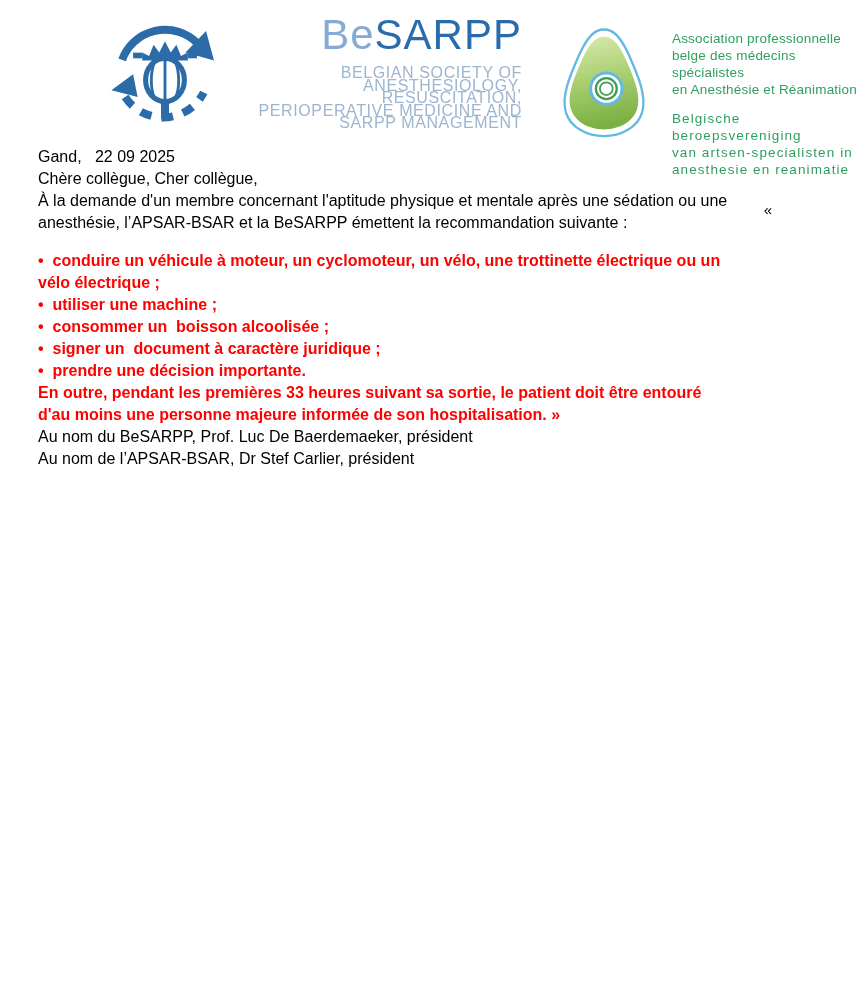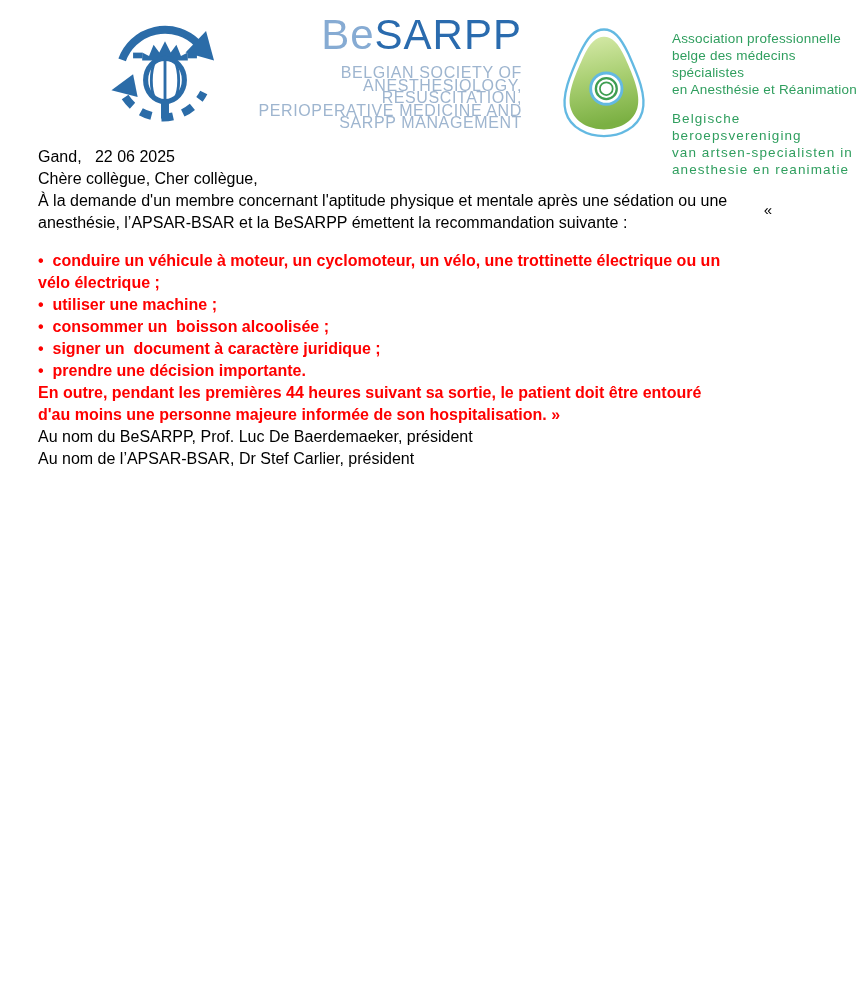--- a/index.html
+++ b/index.html
@@ -112,40 +112,40 @@
           <div>anesthesie en reanimatie</div>
         </div>
       </div>
     </div>
   </header>
 
   <div class="stray-quote">«</div>
 
   <div class="letter">
 
-    <p class="dateline">Gand,   22 06 2025</p>
+    <p class="dateline">Gand,   22 09 2025</p>
 
     <p class="salutation">Chère collègue, Cher collègue,</p>
 
     <p class="intro">À la demande d'un membre concernant l'aptitude physique et mentale après une sédation ou une
 anesthésie, l’APSAR-BSAR et la BeSARPP émettent la recommandation suivante :</p>
 
 
     <p class="bullet first red"><span>•  </span><span>conduire un véhicule à moteur, un cyclomoteur, un vélo, une trottinette électrique ou un
 vélo électrique ;</span></p>
 
     <p class="bullet red"><span>•  </span><span>utiliser une machine ;</span></p>
 
     <p class="bullet red"><span>•  </span><span>consommer un  boisson alcoolisée ;</span></p>
 
     <p class="bullet red"><span>•  </span><span>signer un  document à caractère juridique ;</span></p>
 
     <p class="bullet red"><span>•  </span><span>prendre une décision importante.</span></p>
 
-    <p class="closing red">En outre, pendant les premières 44 heures suivant sa sortie, le patient doit être entouré
+    <p class="closing red">En outre, pendant les premières 33 heures suivant sa sortie, le patient doit être entouré
 d'au moins une personne majeure informée de son hospitalisation. »</p>
 
     <p class="sig-1">Au nom du BeSARPP, Prof. Luc De Baerdemaeker, président</p>
 
     <p class="sig-2">Au nom de l’APSAR-BSAR, Dr Stef Carlier, président</p>
 
   </div>
 </div>
 
 </body></html>

